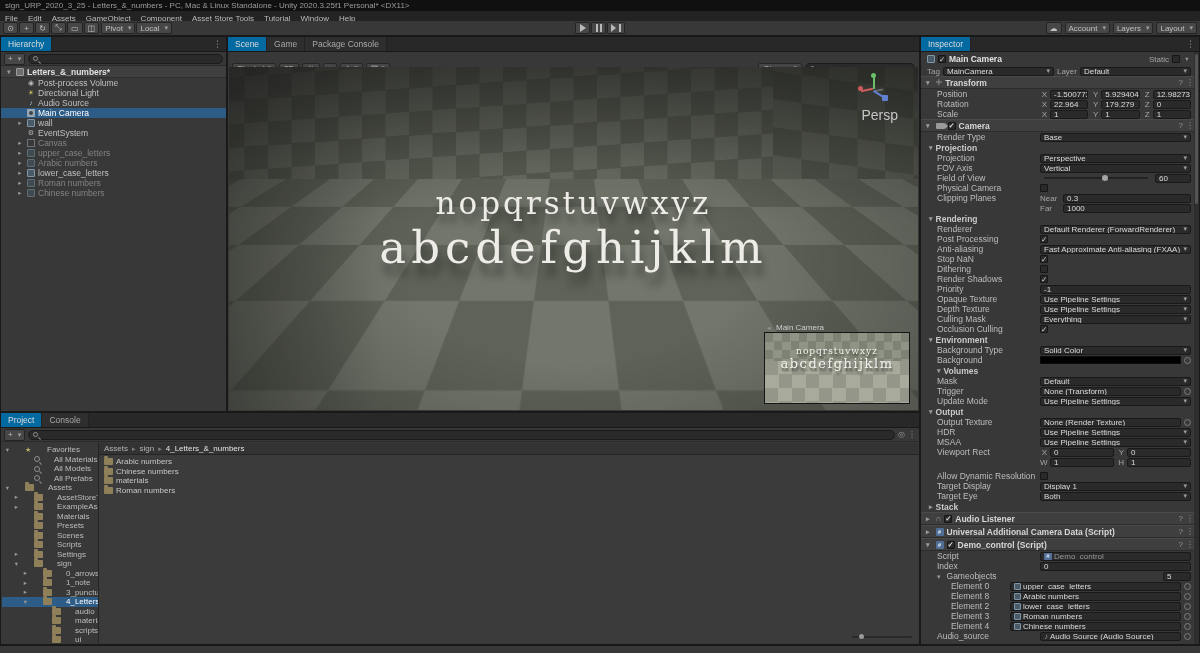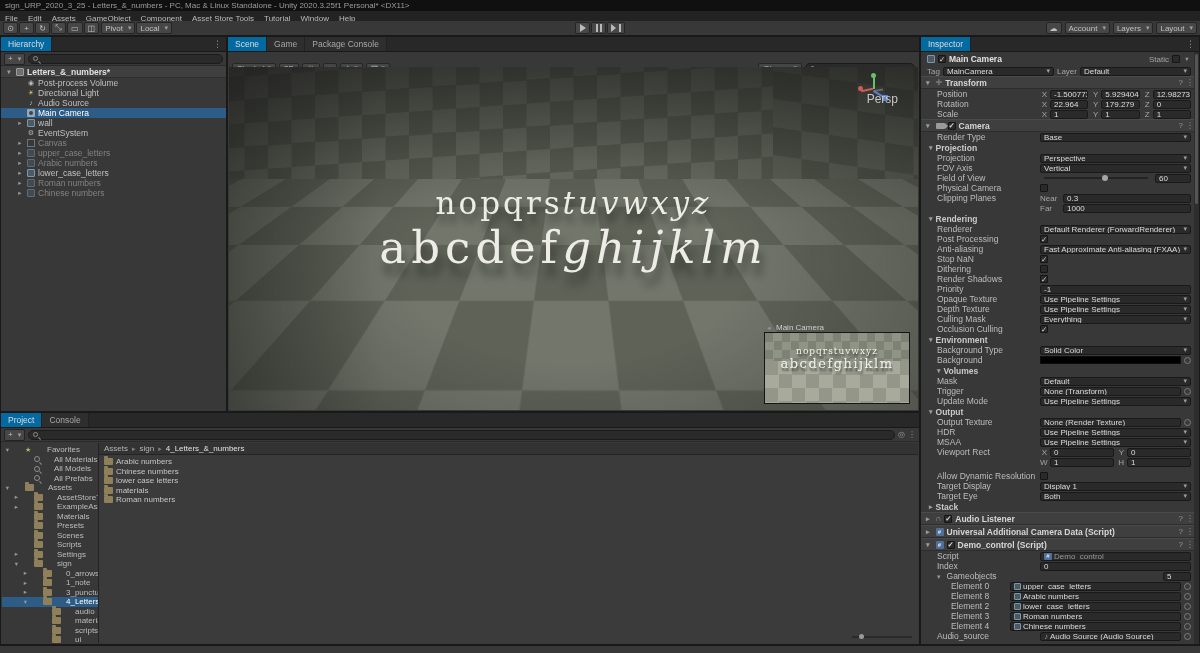--- a/index.html
+++ b/index.html
@@ -56,31 +56,31 @@
   .ssearch{width:110px;height:10px;background:#2a2a2a;border:1px solid #1b1b1b;border-radius:5px;display:flex;align-items:center;padding:0 4px;gap:3px}
   #viewport{position:absolute;left:1px;right:1px;top:30px;bottom:1px;background:#3c3c3c;overflow:hidden}
   .checker{background-image:conic-gradient(var(--c1) 25%,var(--c2) 0 50%,var(--c1) 0 75%,var(--c2) 0)}
   #wallL{position:absolute;left:-8px;top:-36px;width:556px;height:232px;--c1:#686c61;--c2:#575b50;background-size:47px 47px;transform:skewY(-4deg);transform-origin:0 0}
   #wallR{position:absolute;left:544px;top:-52px;width:162px;height:256px;--c1:#61655a;--c2:#52564b;background-size:56px 56px;transform:skewY(8deg);transform-origin:0 0}
   #floor{position:absolute;top:112px;left:-30%;width:160%;height:470px;--c1:#72766b;--c2:#5e6257;background-size:88px 88px;transform:perspective(270px) rotateX(57deg);transform-origin:50% 0}
   #shade{position:absolute;inset:0;background:linear-gradient(180deg,rgba(25,25,25,.5),rgba(25,25,25,.1) 28%,rgba(25,25,25,0) 45%),linear-gradient(90deg,rgba(20,20,20,.32),rgba(20,20,20,0) 22%),radial-gradient(ellipse at 50% 58%,rgba(0,0,0,0) 35%,rgba(15,15,15,.38) 100%)}
   #scene-text{position:absolute;left:0;right:0;top:118px;text-align:center;font-family:"DejaVu Serif",serif;color:#edece6}
   #line1{font-size:31px;letter-spacing:3px;text-shadow:2px 8px 7px rgba(20,20,18,.5)}
   #line2{font-size:45px;letter-spacing:5px;text-shadow:3px 12px 9px rgba(20,20,18,.5)}
-  .it{font-style:italic}
+  .it{}
   #axis{position:absolute;right:26px;top:4px;width:36px;height:36px}
   #axis span{position:absolute}
   #ax-y{left:17px;top:6px;width:2px;height:12px;background:#6abf69}
   #ax-ydot{left:15px;top:2px;width:5px;height:5px;background:#6abf69;border-radius:50%}
   #ax-x{left:5px;top:18px;width:12px;height:2px;background:#cf5c5c;transform:rotate(-12deg)}
   #ax-xdot{left:2px;top:15px;width:5px;height:5px;background:#cf5c5c;border-radius:50%}
   #ax-z{left:18px;top:19px;width:11px;height:2px;background:#5f7fd0;transform:rotate(32deg);transform-origin:0 0}
   #ax-zdot{left:26px;top:24px;width:6px;height:6px;background:#5f7fd0;border-radius:1px}
   #ax-g1{left:18px;top:19px;width:9px;height:2px;background:#8a8a8a;transform:rotate(-10deg);transform-origin:0 0;opacity:.6}
-  #persp{position:absolute;right:20px;top:25px;font-size:12px;color:#c6c6c6}
+  #persp{position:absolute;right:20px;top:40px;font-size:14px;color:#c6c6c6}
   #preview-wrap{position:absolute;right:8px;bottom:6px;width:146px}
   #preview-label{height:9px;font-size:8px;color:#cfcfcf;display:flex;align-items:center;gap:3px;padding-left:1px}
   #preview{position:relative;height:72px;border:1px solid #151515;overflow:hidden;background:#8d9184}
   #pv-wall{position:absolute;left:0;right:0;top:0;height:42%;--c1:#8f9486;--c2:#7d8274;background-size:17px 17px}
   #pv-floor{position:absolute;left:0;right:0;top:40%;bottom:0;--c1:#a8aa9c;--c2:#94968a;background-size:27px 27px}
   #pv-text{position:absolute;left:0;right:0;top:13px;text-align:center;font-family:"DejaVu Serif",serif;color:#f4f4ef}
   #pv-l1{font-size:9px;letter-spacing:1px;text-shadow:1px 2px 2px rgba(30,30,28,.65)}
   #pv-l2{font-size:13px;letter-spacing:1.5px;text-shadow:1px 3px 2px rgba(30,30,28,.65)}
 
   
@@ -921,24 +921,20 @@
             <div class="frow">
               <span class="ic-folder"></span>
               <span>Arabic numbers</span>
             </div>
 
             <div class="frow">
               <span class="ic-folder"></span>
               <span>Chinese numbers</span>
             </div>
 
-            <div class="frow">
-              <span class="ic-folder"></span>
-              <span>lower case letters</span>
-            </div>
 
             <div class="frow">
               <span class="ic-folder"></span>
               <span>materials</span>
             </div>
 
             <div class="frow">
               <span class="ic-folder"></span>
               <span>Roman numbers</span>
             </div>

